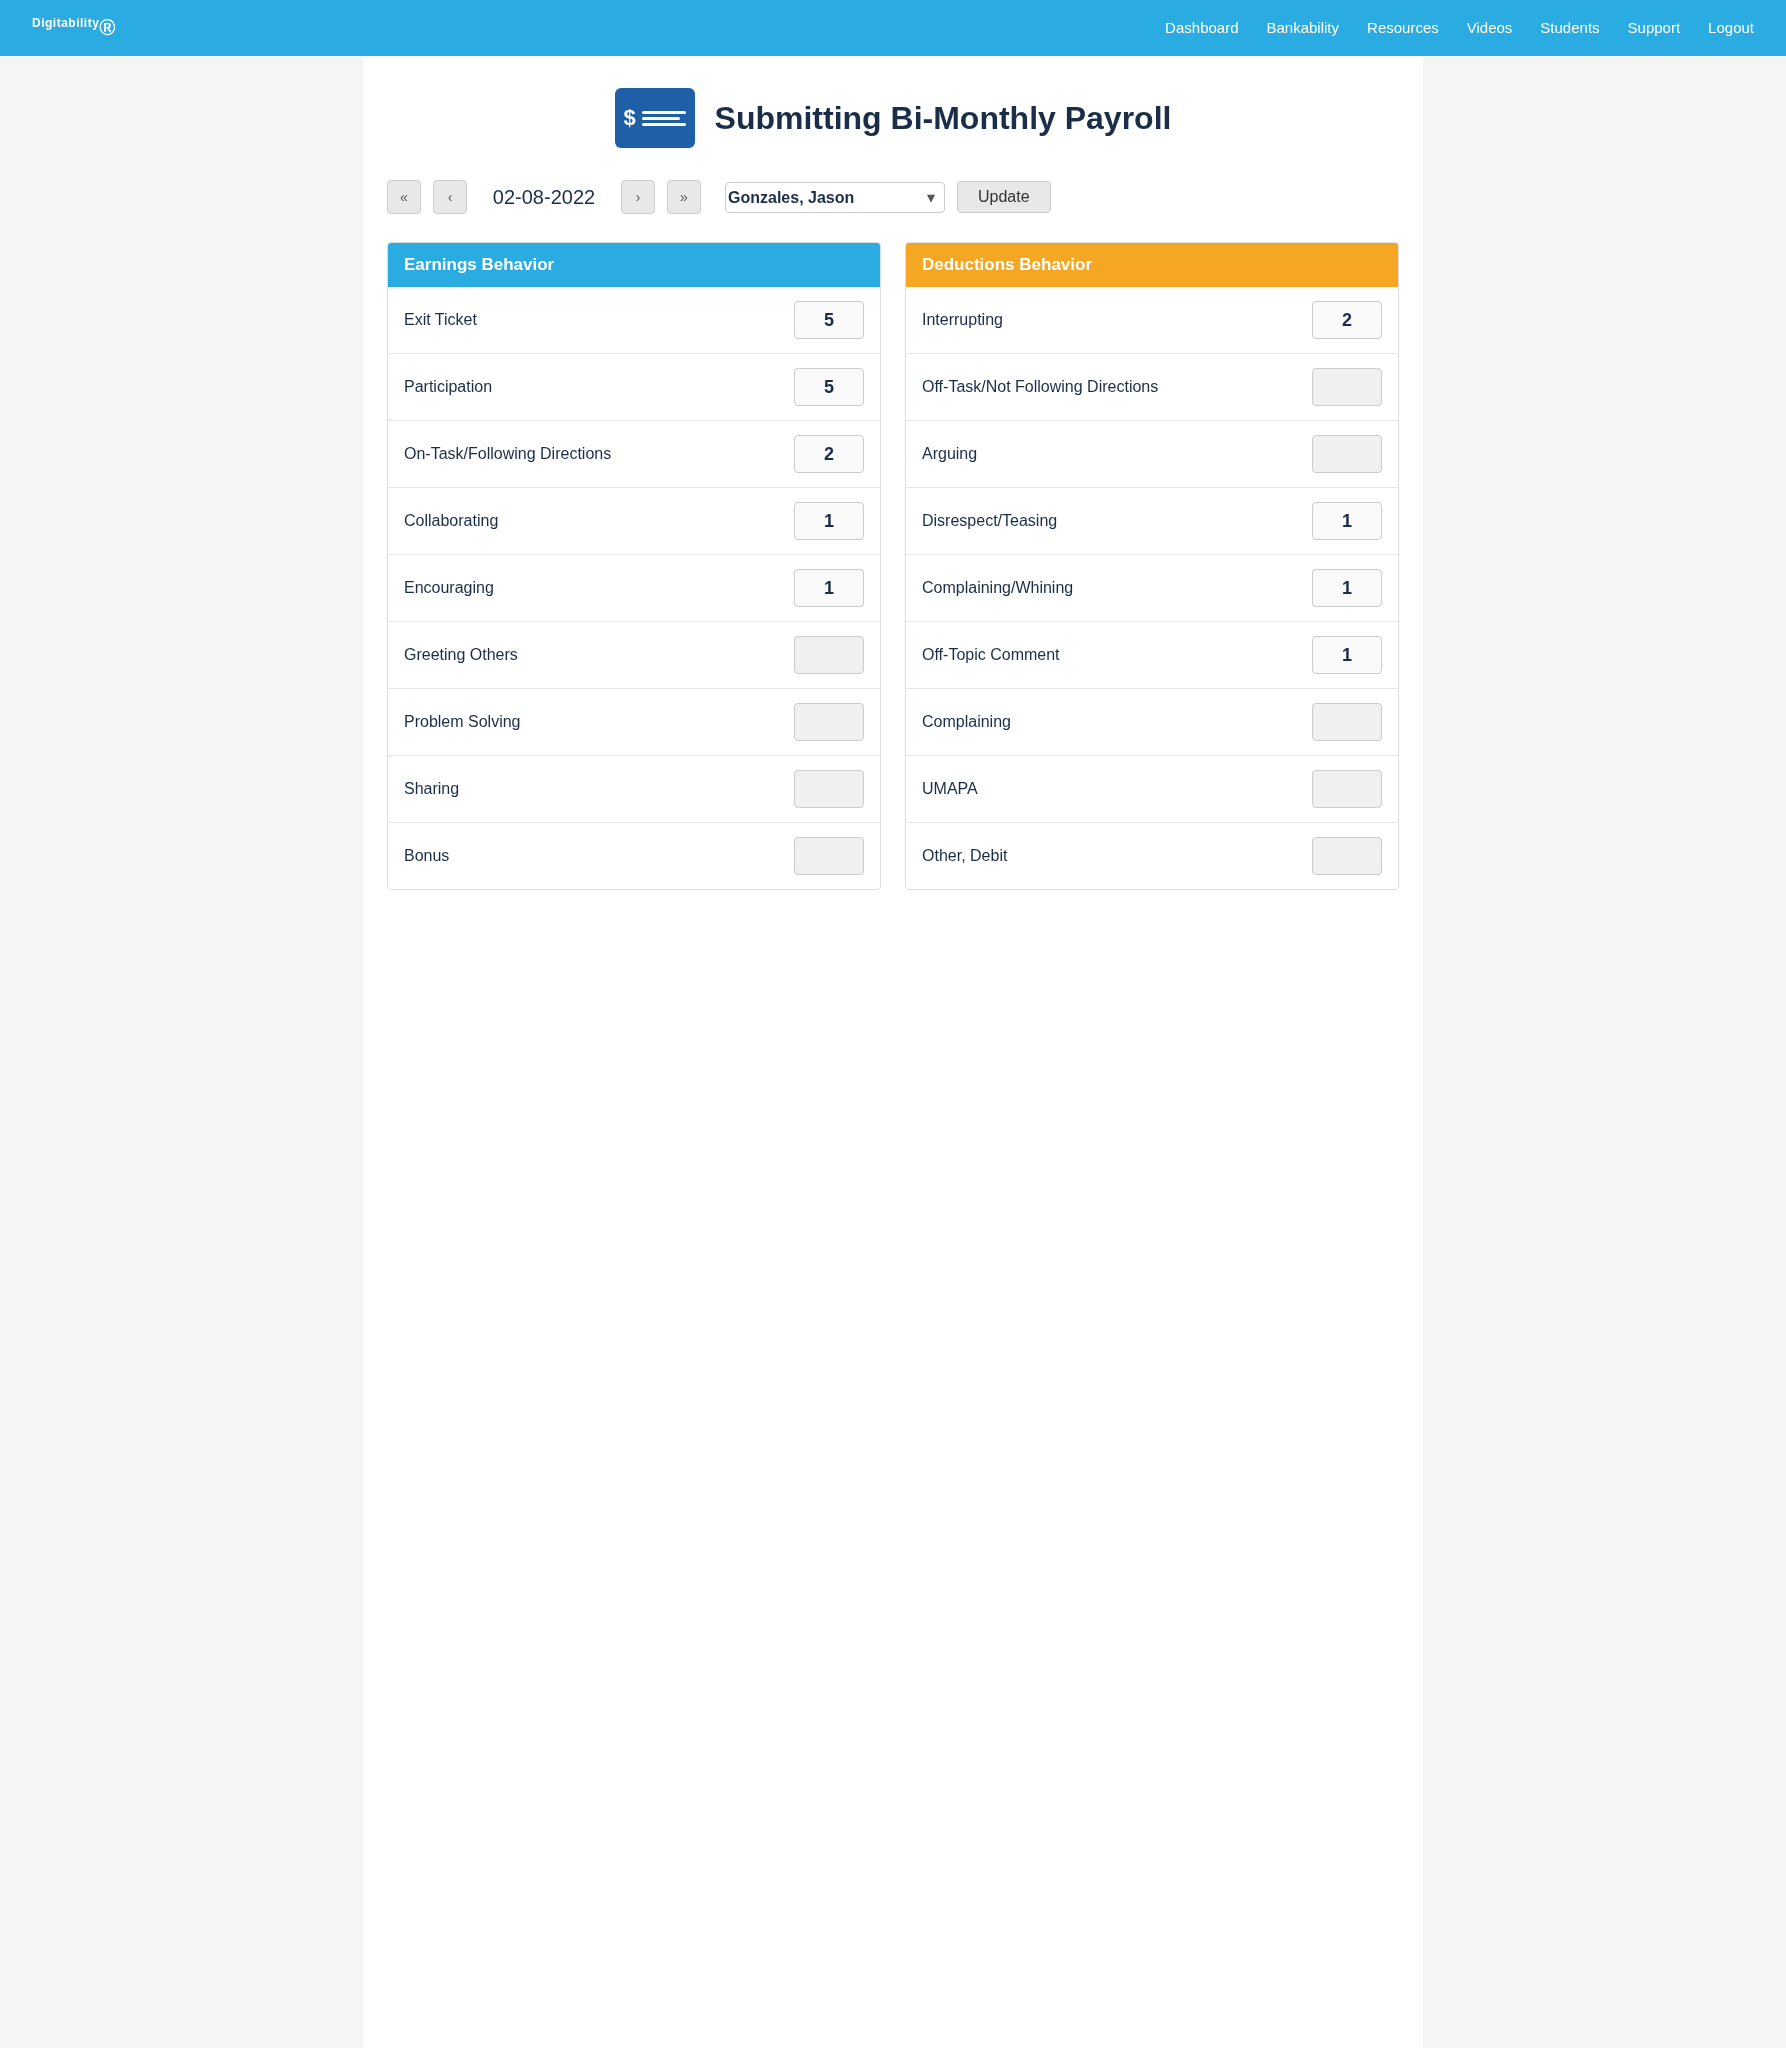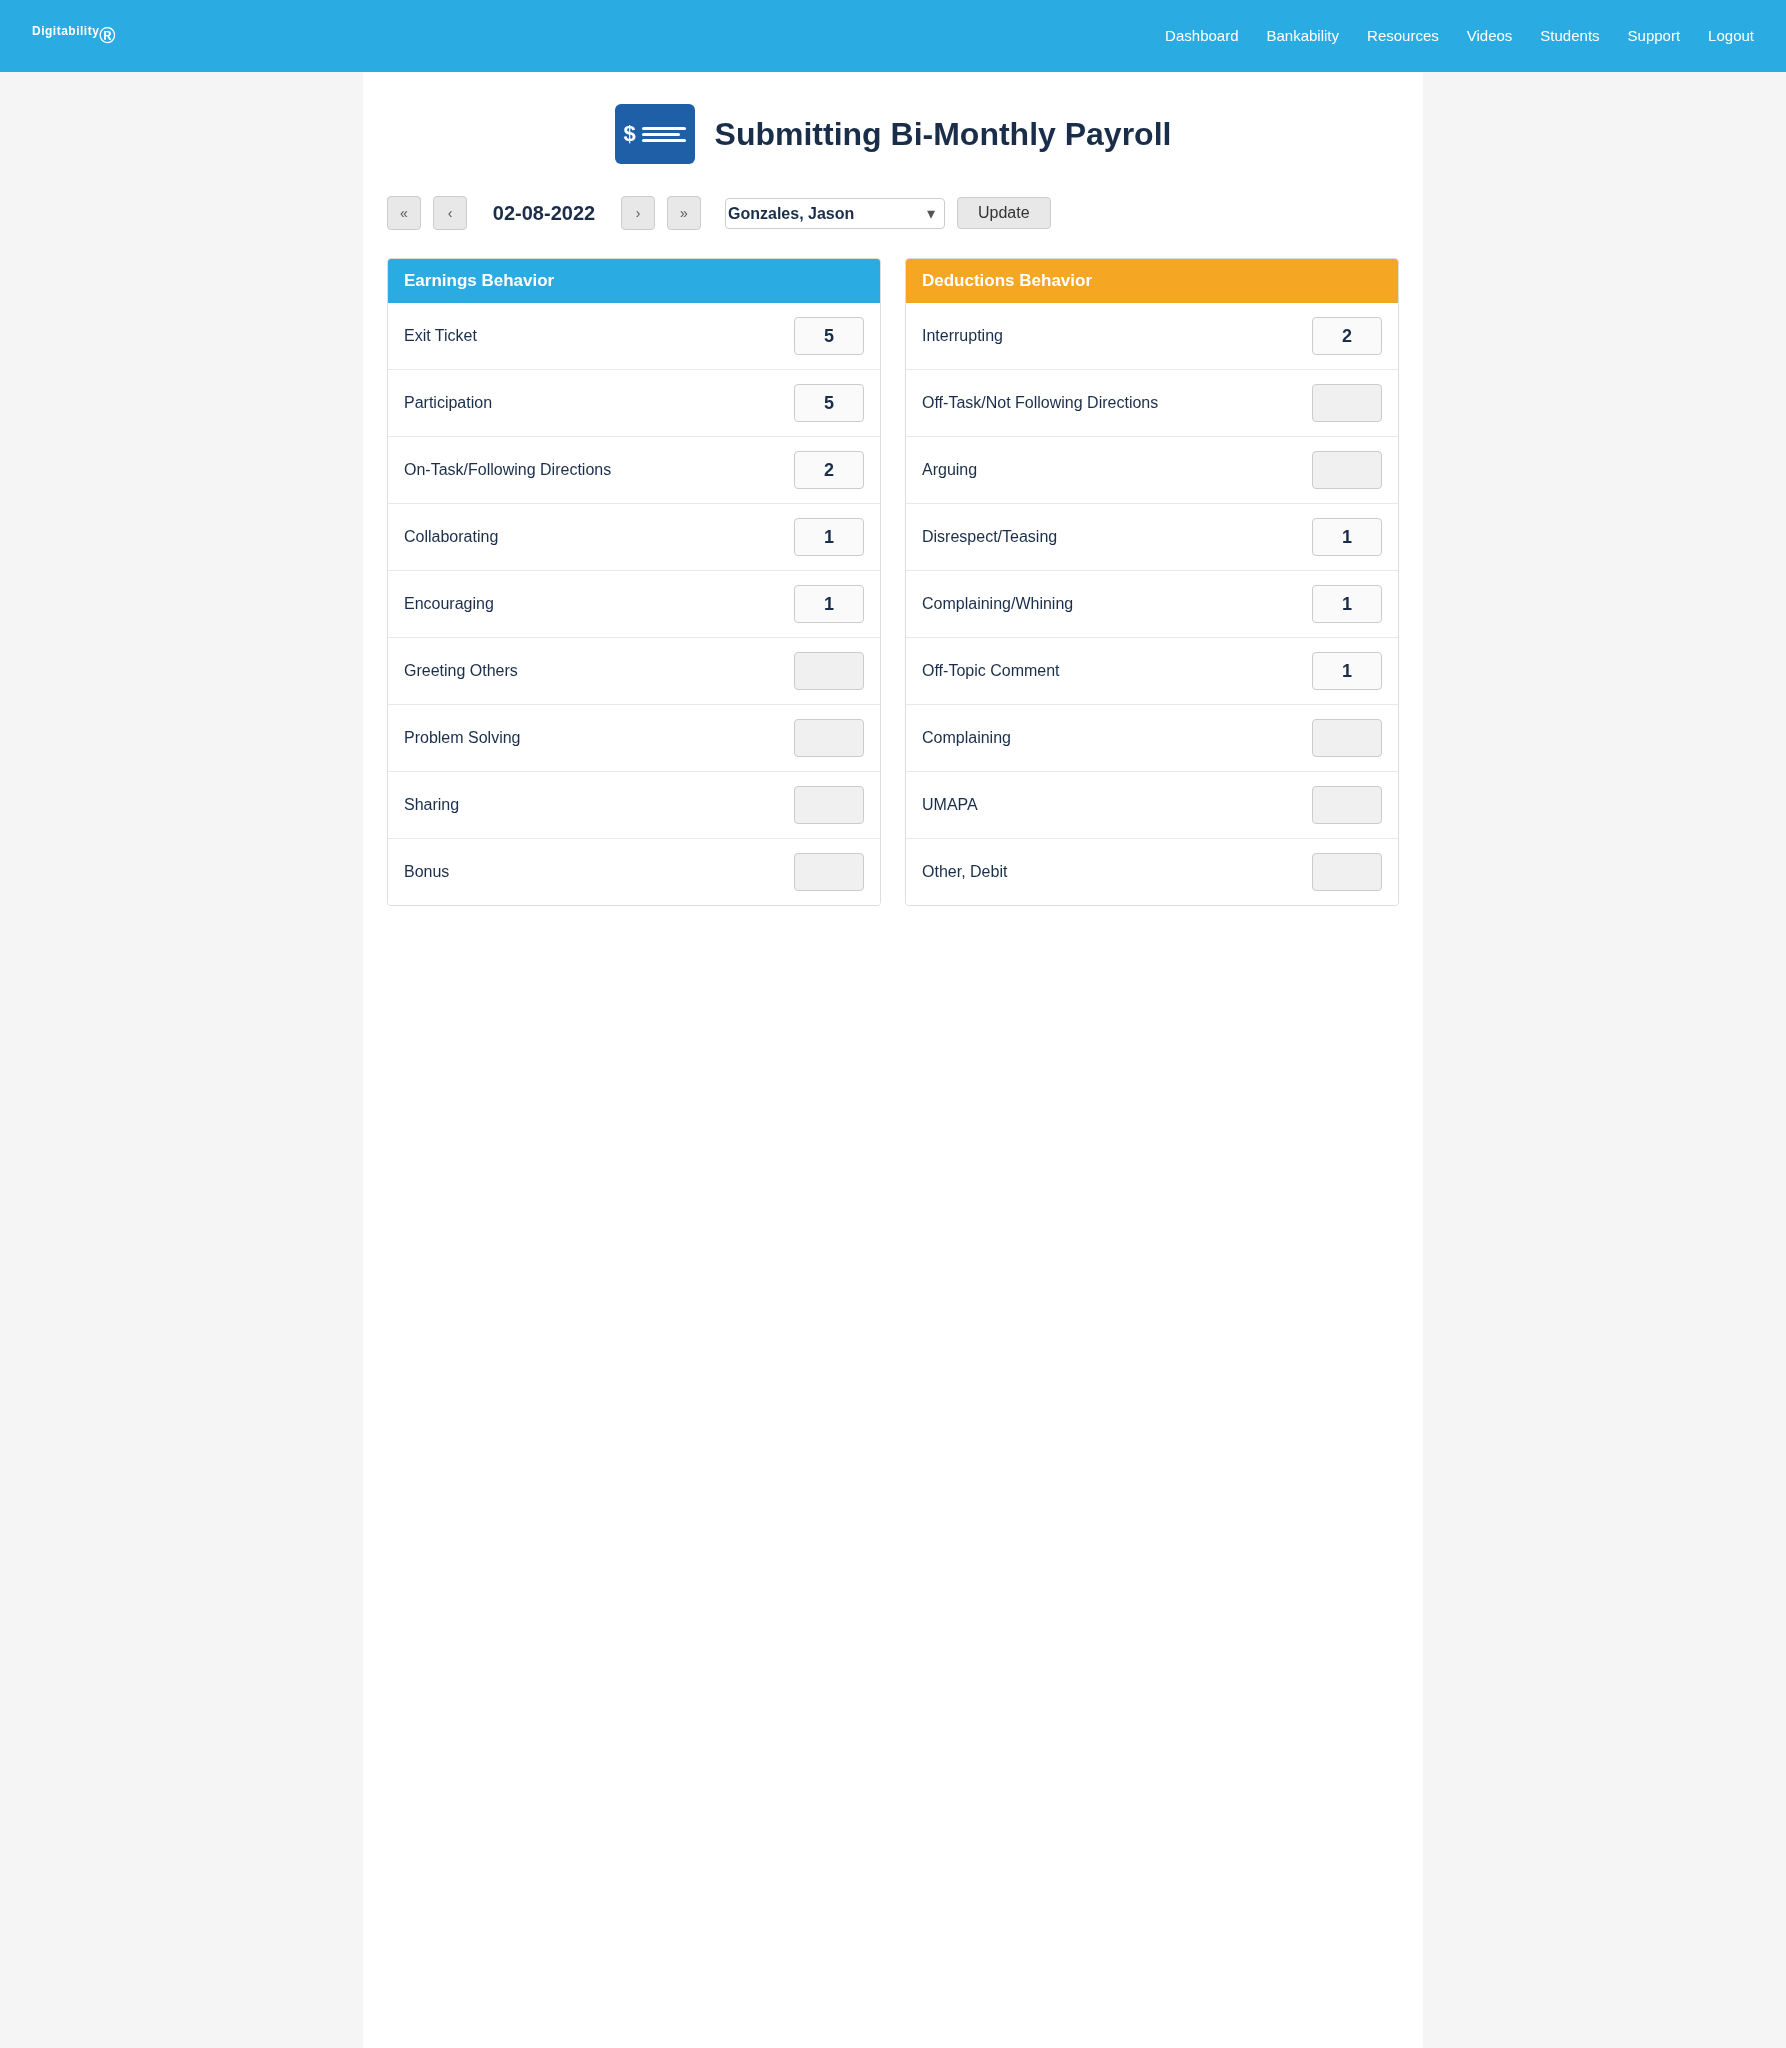--- a/index.html
+++ b/index.html
@@ -6,21 +6,21 @@
     body {
       font-family: -apple-system, BlinkMacSystemFont, 'Segoe UI', Arial, sans-serif;
       background: #f5f5f5;
       min-height: 100vh;
     }
 
     
     nav {
       background: #2aace2;
       padding: 16px 32px;
-      height: 72px;
+      height: 56px;
       display: flex;
       align-items: center;
       justify-content: space-between;
     }
     .nav-logo {
       color: white;
       font-size: 22px;
       font-weight: bold;
       letter-spacing: 0.5px;
     }
@@ -107,21 +107,21 @@
       height: 34px;
       display: flex;
       align-items: center;
       justify-content: center;
       cursor: pointer;
       font-size: 14px;
       color: #555;
     }
     .date-display {
       font-size: 20px;
-      font-weight: 700;
+      font-weight: 400;
       color: #1a2e4a;
       min-width: 130px;
       text-align: center;
     }
     .student-select-wrapper {
       margin-left: 12px;
     }
     .student-select {
       border: 1px solid #ccc;
       border-radius: 4px;

